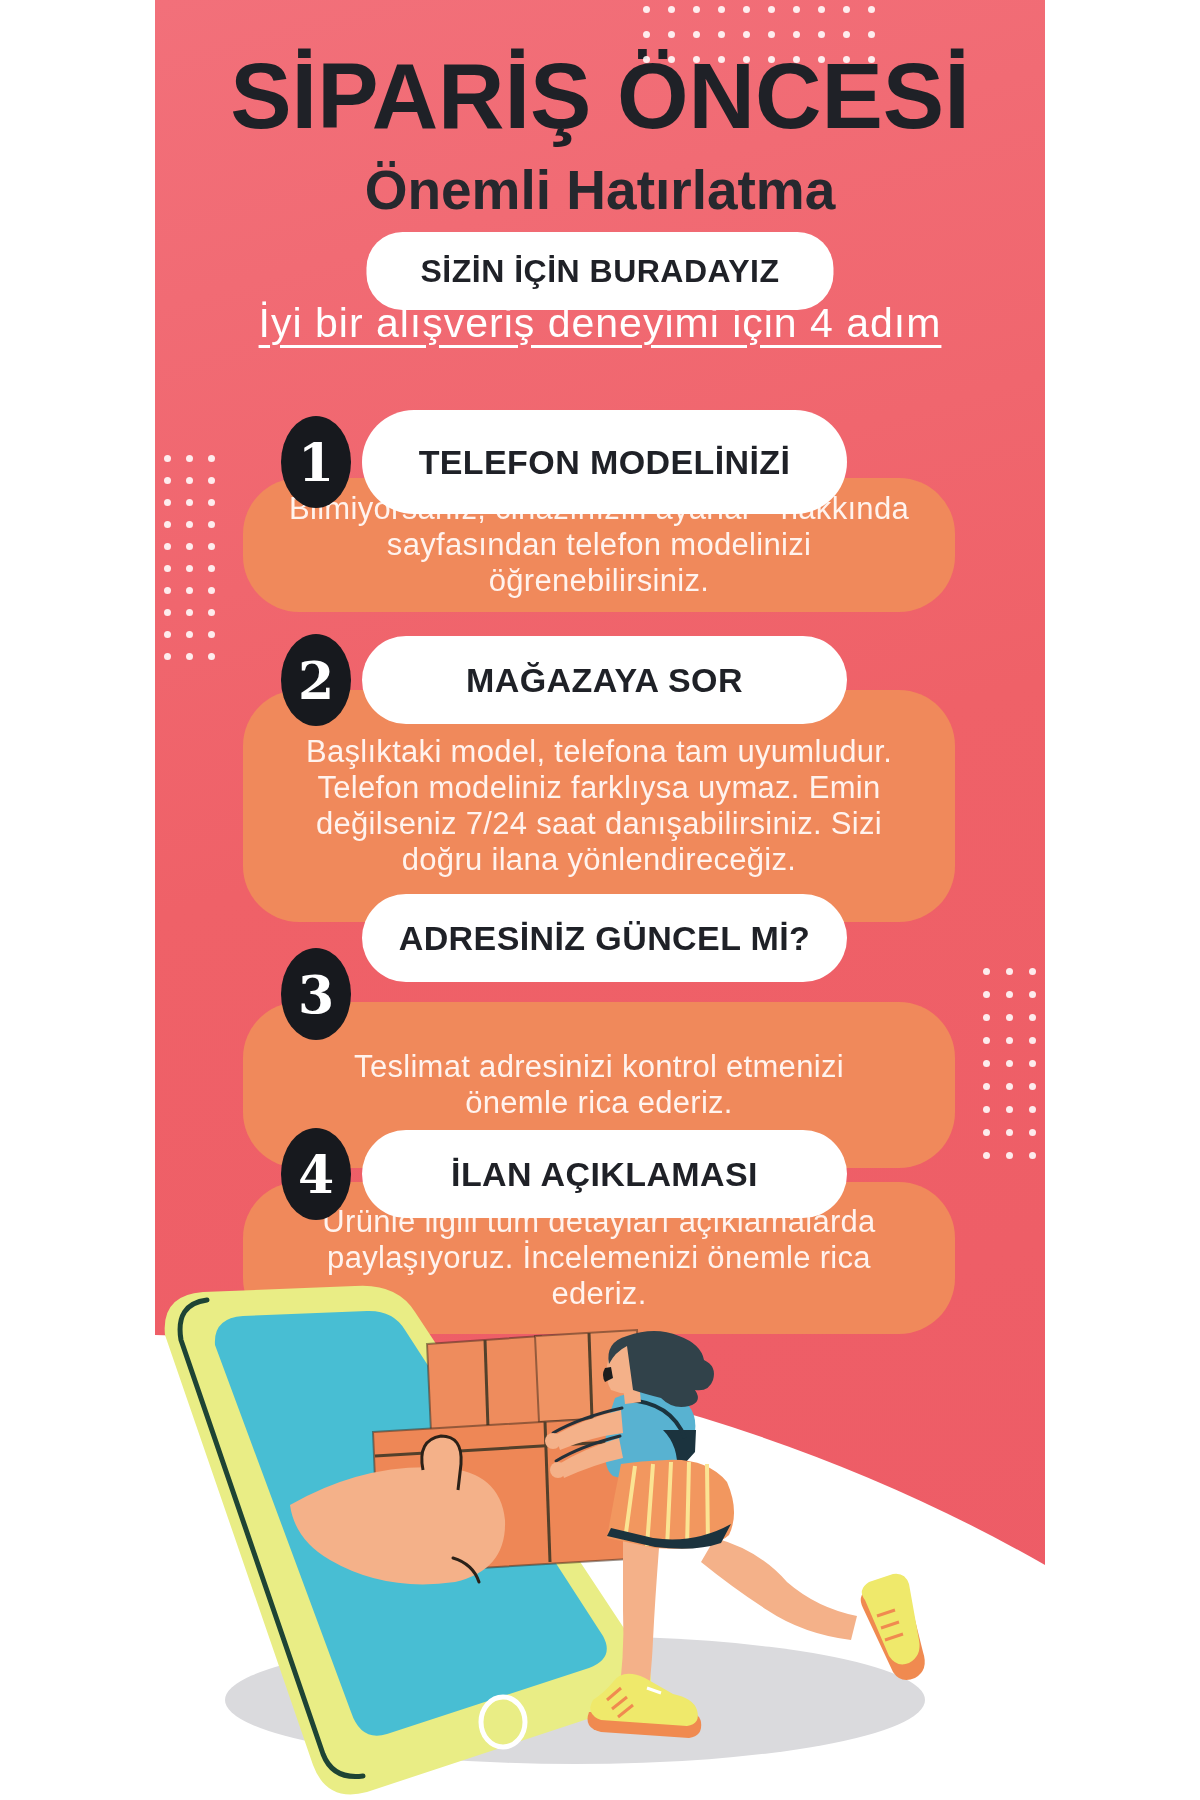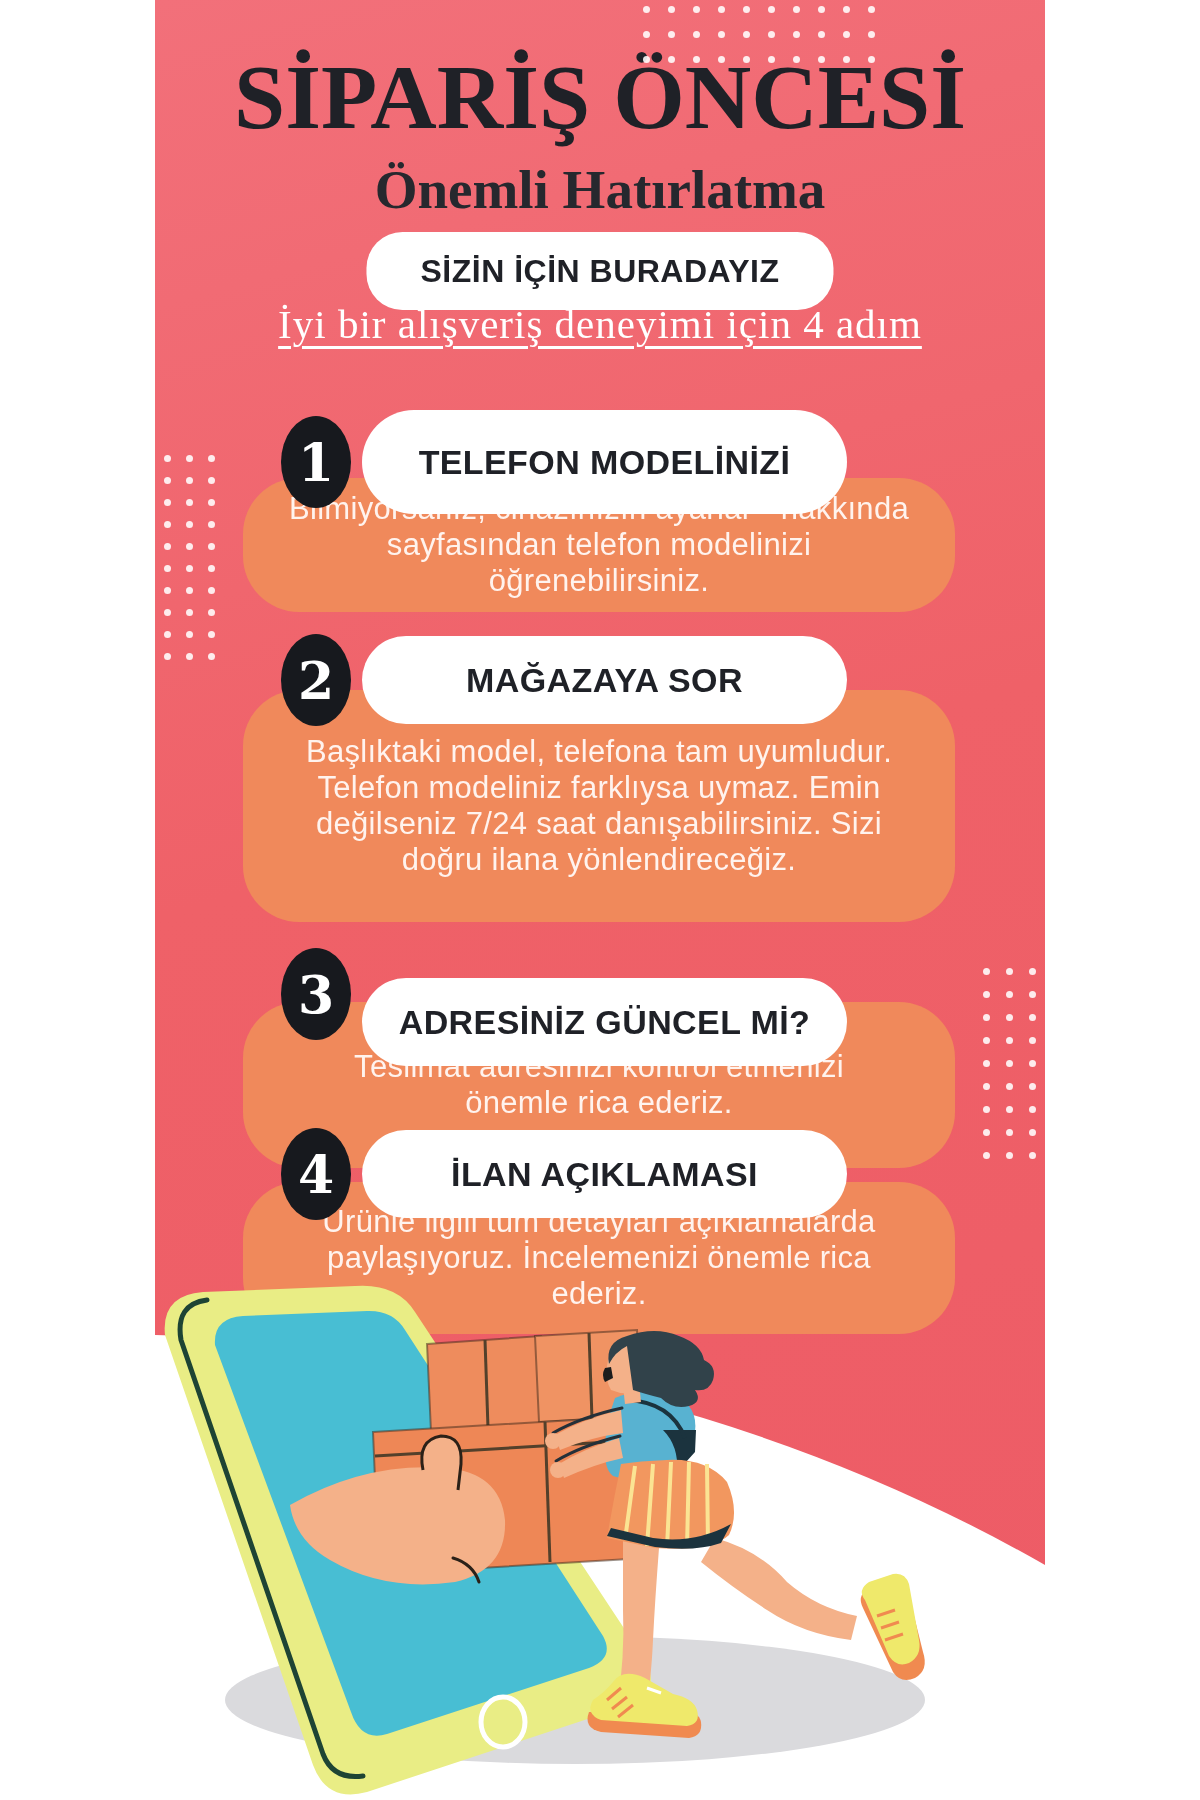--- a/index.html
+++ b/index.html
@@ -12,21 +12,21 @@
   }
   html,body{margin:0;padding:0;}
   .page{
     position:relative;width:1200px;height:1800px;background:#ffffff;overflow:hidden;
     font-family:"Liberation Sans",sans-serif;
   }
   .poster{
     position:absolute;left:155px;top:0;width:890px;height:1800px;overflow:hidden;
     background:linear-gradient(165deg,var(--pink-light) 0%,var(--pink) 45%,var(--pink-deep) 100%);
   }
-  .ctext{position:absolute;left:0;width:100%;text-align:center;font-family:Liberation Serif, serif;}
+  .ctext{position:absolute;left:0;width:100%;text-align:center;}
   .title{top:44px;font-size:92px;font-weight:800;color:var(--ink);letter-spacing:0px;}
   .subtitle{top:158px;font-size:55px;font-weight:700;color:#26282E;}
   .hero-pill{
     position:absolute;top:232px;left:50%;transform:translateX(-50%);
     background:#fff;border-radius:36px;height:62px;display:flex;align-items:center;
     padding:8px 54px;font-size:32px;font-weight:700;color:var(--ink);letter-spacing:.5px;
     white-space:nowrap;z-index:3;
   }
   .tagline{
     top:300px;font-size:41px;color:#fff;letter-spacing:1px;
@@ -173,21 +173,21 @@
       <div>MAĞAZAYA SOR</div>
     </div>
     <div class="sec-box" style="top:690px;height:232px;">
       <div class="bline">Başlıktaki model, telefona tam uyumludur.</div>
       <div class="bline">Telefon modeliniz farklıysa uymaz. Emin</div>
       <div class="bline">değilseniz 7/24 saat danışabilirsiniz. Sizi</div>
       <div class="bline">doğru ilana yönlendireceğiz.</div>
     </div>
 
     <div class="num-badge" style="top:948px;">3</div>
-    <div class="sec-pill" style="top:978px;height:88px;">
+    <div class="sec-pill" style="top:894px;height:88px;">
       <div>ADRESİNİZ GÜNCEL Mİ?</div>
     </div>
     <div class="sec-box" style="top:1002px;height:166px;">
       <div class="bline">Teslimat adresinizi kontrol etmenizi</div>
       <div class="bline">önemle rica ederiz.</div>
     </div>
 
     <div class="num-badge" style="top:1128px;">4</div>
     <div class="sec-pill" style="top:1130px;height:88px;">
       <div>İLAN AÇIKLAMASI</div>

